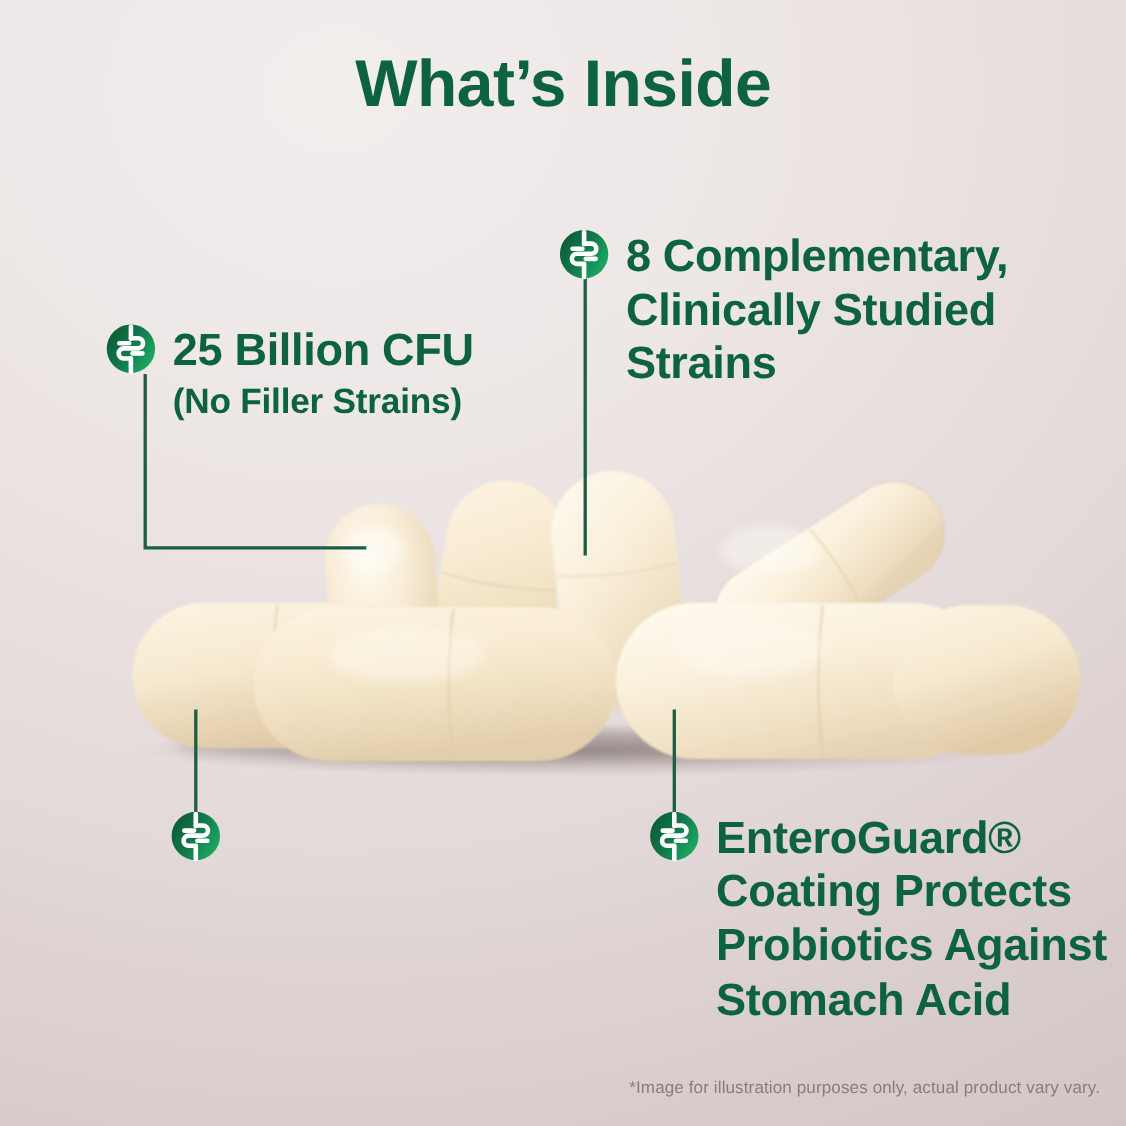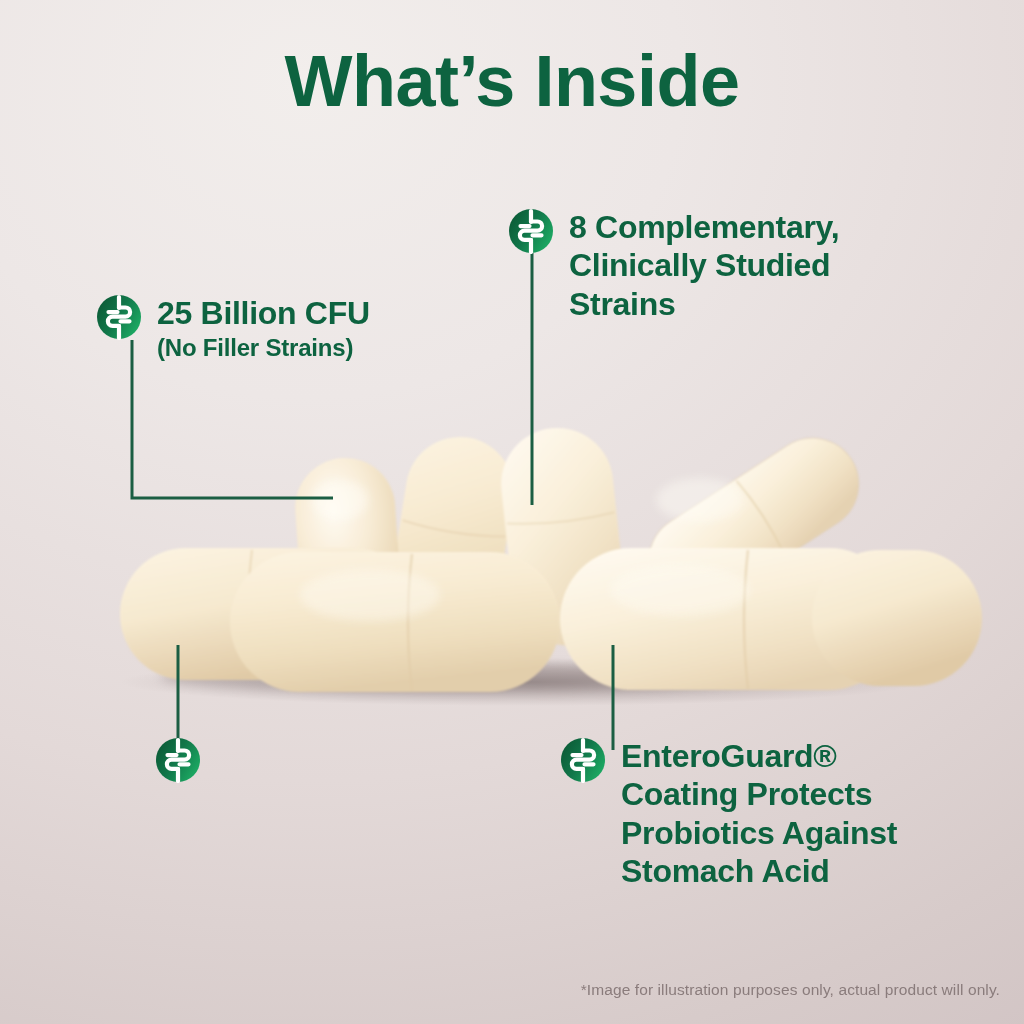--- a/index.html
+++ b/index.html
@@ -22,21 +22,21 @@
     overflow: hidden;
   }
 
   
   #title {
     position: absolute;
     top: 44px;
     left: 0;
     width: 1024px;
     text-align: center;
-    font-size: 72px;
+    font-size: 60px;
     font-weight: 700;
     letter-spacing: -0.5px;
     color: #0D6340;
     line-height: 1.05;
   }
 
   
   #photo {
     position: absolute;
     left: 0;
@@ -58,30 +58,30 @@
     width: 46px;
     height: 46px;
     position: relative;
   }
   .callout .texts {
     margin-left: 15px;
   }
   .headline {
     color: #0D6340;
     font-weight: 700;
-    font-size: 32px;
+    font-size: 41px;
     line-height: 1.20;
     letter-spacing: -0.3px;
     white-space: pre-line;
     text-align: center;
   }
   .subline {
     color: #0D6340;
     font-weight: 700;
-    font-size: 24px;
+    font-size: 32px;
     line-height: 1.2;
     letter-spacing: -0.2px;
     margin-top: 2px;
   }
 
   
   #leaders {
     position: absolute;
     left: 0; top: 0;
     width: 1024px; height: 1024px;
@@ -264,21 +264,21 @@
           </defs>
           <circle cx="23" cy="23" r="22" fill="url(#g3)"></circle>
           <path d="M23 3 L23 14 M23 32 L23 44" stroke="#FFFFFF" stroke-width="4.2" stroke-linecap="round"></path>
           <path d="M23 13.5 h6.5 a4.6 4.6 0 0 1 0 9.2 h-13 a4.6 4.6 0 0 0 0 9.2 h6.5" fill="none" stroke="#FFFFFF" stroke-width="4.2" stroke-linecap="round" stroke-linejoin="round"></path>
           <path d="M12.5 18.1 h9 M24.5 27.3 h9" stroke="#FFFFFF" stroke-width="4.2" stroke-linecap="round"></path>
         </svg>
       </span>
     </div>
   </div>
 
-  <div class="callout" style="left:560px; top:737px;">
+  <div class="callout" style="left:590px; top:737px;">
     <div class="row">
       <span class="icon-wrap">
         <svg width="46" height="46" viewBox="0 0 46 46" xmlns="http://www.w3.org/2000/svg">
           <defs>
             <linearGradient id="g4" x1="0" y1="0" x2="1" y2="0.6">
               <stop offset="0%" stop-color="#0A5432"></stop>
               <stop offset="55%" stop-color="#11774A"></stop>
               <stop offset="100%" stop-color="#1CA661"></stop>
             </linearGradient>
           </defs>
@@ -291,15 +291,15 @@
       <span class="texts">
         <span class="headline">EnteroGuard®
 Coating Protects
 Probiotics Against
 Stomach Acid</span>
         <div class="subline"></div>
       </span>
     </div>
   </div>
 
-  <div id="footnote">*Image for illustration purposes only, actual product will only.</div>
+  <div id="footnote">*Image for illustration purposes only, actual product vary vary.</div>
 
 </div>
 
 </body></html>

